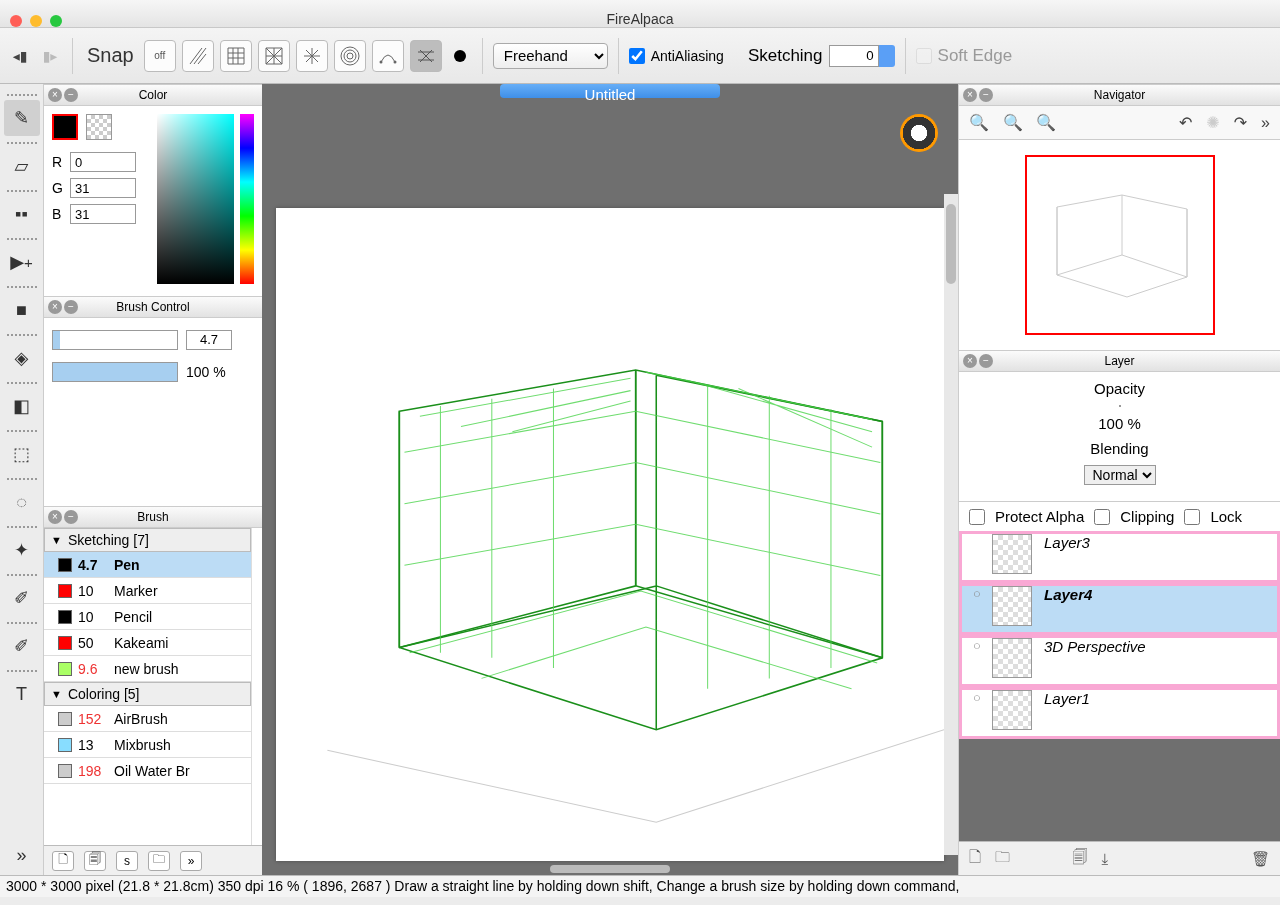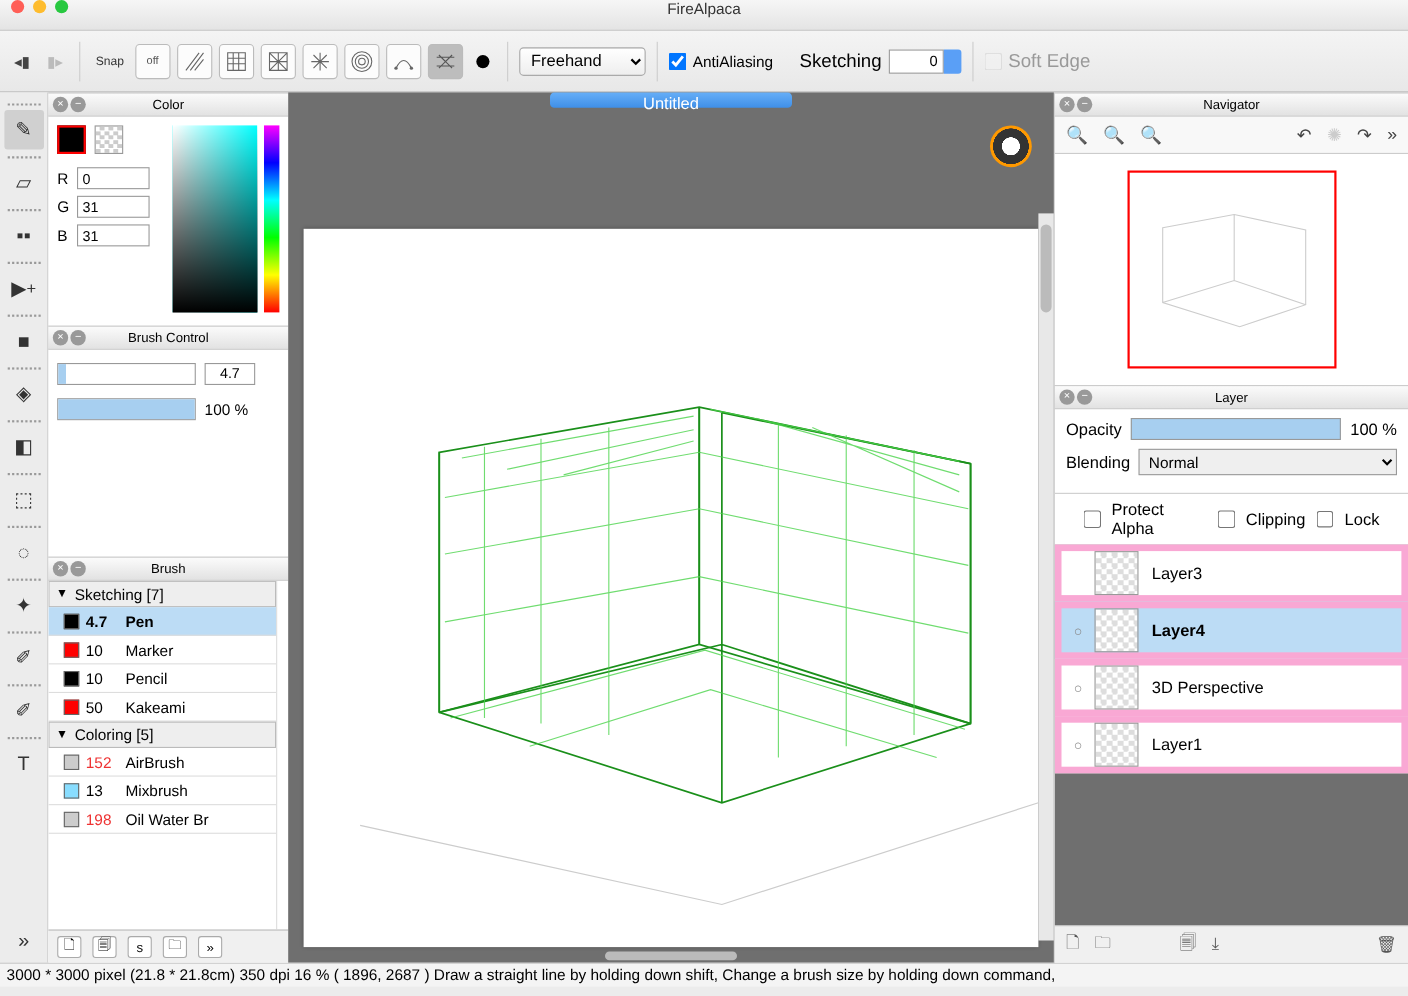--- a/index.html
+++ b/index.html
@@ -1,29 +1,29 @@
 <!DOCTYPE html>
 <html><head>
 <meta charset="utf-8">
 <style>
 * { box-sizing: border-box; margin: 0; padding: 0; font-family: -apple-system, "Helvetica Neue", Arial, sans-serif; }
 body { width: 1280px; height: 905px; background: #ececec; overflow: hidden; font-size: 13px; }
 
 
-.titlebar { height: 28px; background: linear-gradient(#f6f6f6,#e4e4e4); border-bottom: 1px solid #c8c8c8; display: flex; align-items: flex-start; position: relative; }
+.titlebar { height: 28px; background: linear-gradient(#f6f6f6,#e4e4e4); border-bottom: 1px solid #c8c8c8; display: flex; align-items: flex-end; position: relative; }
 .traffic { display: flex; gap: 8px; margin-left: 10px; }
 .traffic span { width: 12px; height: 12px; border-radius: 50%; display: block; }
 .titlebar .title { position: absolute; left: 0; right: 0; text-align: center; font-size: 14px; color: #333; pointer-events: none; }
 
 
 .toolbar { height: 56px; background: linear-gradient(#f4f4f4,#e8e8e8); border-bottom: 1px solid #bbb; display: flex; align-items: center; padding: 0 8px; gap: 6px; }
 .toolbar .sep { width: 1px; height: 36px; background: #ccc; margin: 0 4px; }
 .tbtn { width: 32px; height: 32px; border: 1px solid #bbb; border-radius: 4px; background: #fcfcfc; display: flex; align-items: center; justify-content: center; font-size: 10px; color: #555; }
 .tbtn.active { background: #bdbdbd; }
-.toolbar .snap-label { font-size: 11px; color: #333; margin: 0 4px; }
+.toolbar .snap-label { font-size: 20px; color: #333; margin: 0 4px; }
 .toolbar select { height: 26px; border: 1px solid #aaa; border-radius: 4px; font-size: 15px; padding: 0 22px 0 6px; background: linear-gradient(#fff,#eee); }
 .arrowbtn { border: none; background: none; font-size: 14px; color: #444; width: 24px; }
 .chk { width: 16px; height: 16px; }
 .num-input { width: 50px; height: 22px; border: 1px solid #999; background: #fff; text-align: right; padding-right: 4px; }
 .spin { width: 16px; height: 22px; background: #5a9ff6; border-radius: 0 3px 3px 0; }
 
 
 .main { display: flex; height: 791px; }
 .toolcol { width: 44px; background: #ececec; border-right: 1px solid #ccc; display: flex; flex-direction: column; align-items: center; padding-top: 6px; gap: 0; }
 .toolcol .tool { width: 36px; height: 36px; display: flex; align-items: center; justify-content: center; border-radius: 3px; font-size: 18px; color: #333; margin-bottom: 2px; }
@@ -78,26 +78,26 @@
 
 .rightpanels { width: 322px; display: flex; flex-direction: column; border-left: 1px solid #ccc; }
 .nav-panel { background: #f8f8f8; }
 .nav-tools { height: 34px; display: flex; align-items: center; gap: 14px; padding: 0 10px; border-bottom: 1px solid #ccc; }
 .nav-tools .ntool { font-size: 16px; color: #444; }
 .nav-preview { height: 210px; display: flex; align-items: center; justify-content: center; background: #fff; }
 .nav-preview .frame { width: 190px; height: 180px; border: 2px solid #f00; background: #fff; position: relative; }
 
 .layer-panel { flex: 1; background: #fff; display: flex; flex-direction: column; }
 .layer-opts { padding: 8px 10px; border-bottom: 1px solid #ccc; }
-.layer-opts .row { display: flex; align-items: center; gap: 8px; margin-bottom: 8px; font-size: 15px; }
+.layer-opts .row { display: flex; align-items: center; gap: 8px; margin-bottom: 8px; font-size: 15px; flex-direction: column; }
 .layer-opts .opslider { flex: 1; height: 20px; border: 1px solid #999; background: #a7cff0; }
 .layer-opts select { flex: 1; height: 24px; border: 1px solid #999; font-size: 14px; padding-left: 4px; }
-.layer-checks { display: flex; gap: 10px; padding: 6px 26px; font-size: 15px; align-items: center; }
+.layer-checks { display: flex; gap: 10px; padding: 6px 10px; font-size: 15px; align-items: center; }
 .layer-list { flex: 1; background: #6f6f6f; padding: 0; }
-.layer-item { height: 52px; background: #fff; border: 6px solid #f9a8d4; display: flex; align-items: center; margin-bottom: 0; }
+.layer-item { height: 52px; background: #fff; border: 3px solid #f9a8d4; display: flex; margin-bottom: 0; font-style: italic; }
 .layer-item.sel { background: #bcdcf5; font-weight: bold; }
 .layer-item .vis { width: 30px; text-align: center; color: #888; }
 .layer-item .thumb { width: 40px; height: 40px; border: 1px solid #999; background: repeating-conic-gradient(#ddd 0 25%, #fff 0 50%) 0 0/10px 10px; margin-right: 12px; }
 .layer-item .lname { font-size: 15px; }
 .layer-footer { height: 34px; background: #f0f0f0; border-top: 1px solid #bbb; display: flex; align-items: center; gap: 14px; padding: 0 10px; }
 .layer-footer .lfbtn { font-size: 15px; color: #555; }
 
 
 .statusbar { height: 22px; background: #f4f4f4; border-top: 1px solid #bbb; font-size: 14px; padding: 2px 6px; white-space: nowrap; overflow: hidden; }
 
@@ -289,20 +289,25 @@
           </div>
           <div class="brush-item">
             <span class="csw" style="background:#000"></span>
             <span class="bsz">10</span>
             <span>Pencil</span>
           </div>
           <div class="brush-item">
             <span class="csw" style="background:#f00"></span>
             <span class="bsz">50</span>
             <span>Kakeami</span>
+          </div>
+          <div class="brush-item">
+            <span class="csw" style="background:#af6"></span>
+            <span class="bsz red">9.6</span>
+            <span>new brush</span>
           </div>
           <div class="brush-group"><span class="tri">▼</span>Coloring [5]</div>
           <div class="brush-item">
             <span class="csw" style="background:#ccc"></span>
             <span class="bsz red">152</span>
             <span>AirBrush</span>
           </div>
           <div class="brush-item">
             <span class="csw" style="background:#8df"></span>
             <span class="bsz">13</span>

